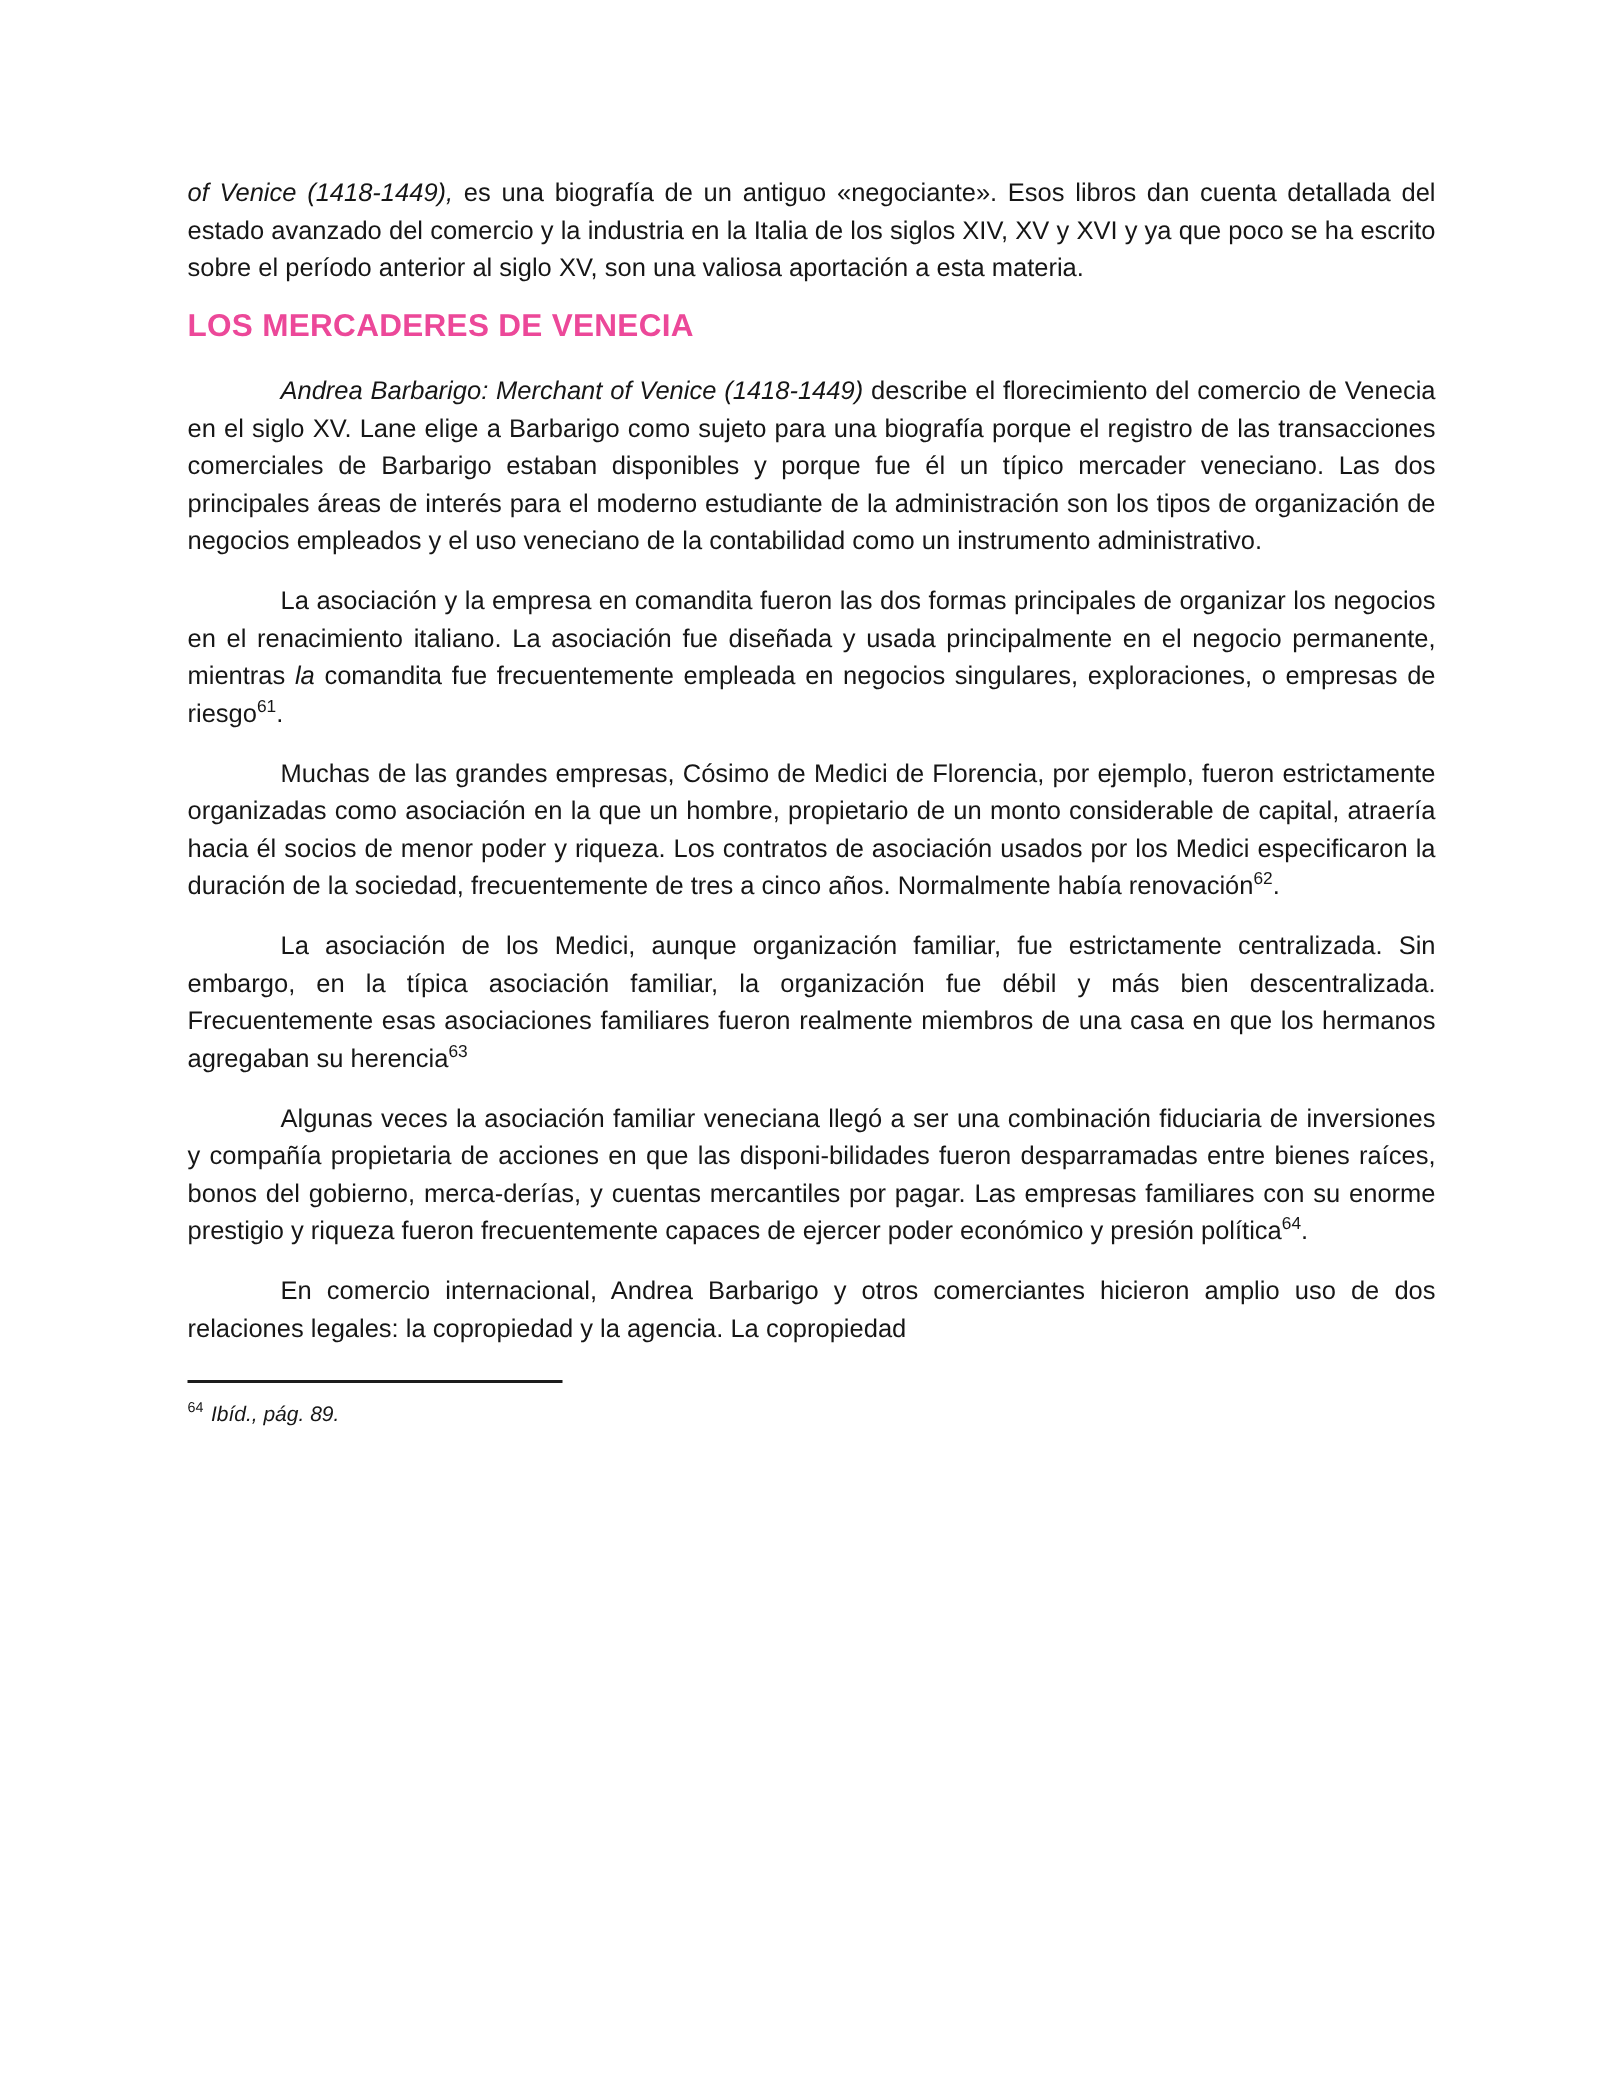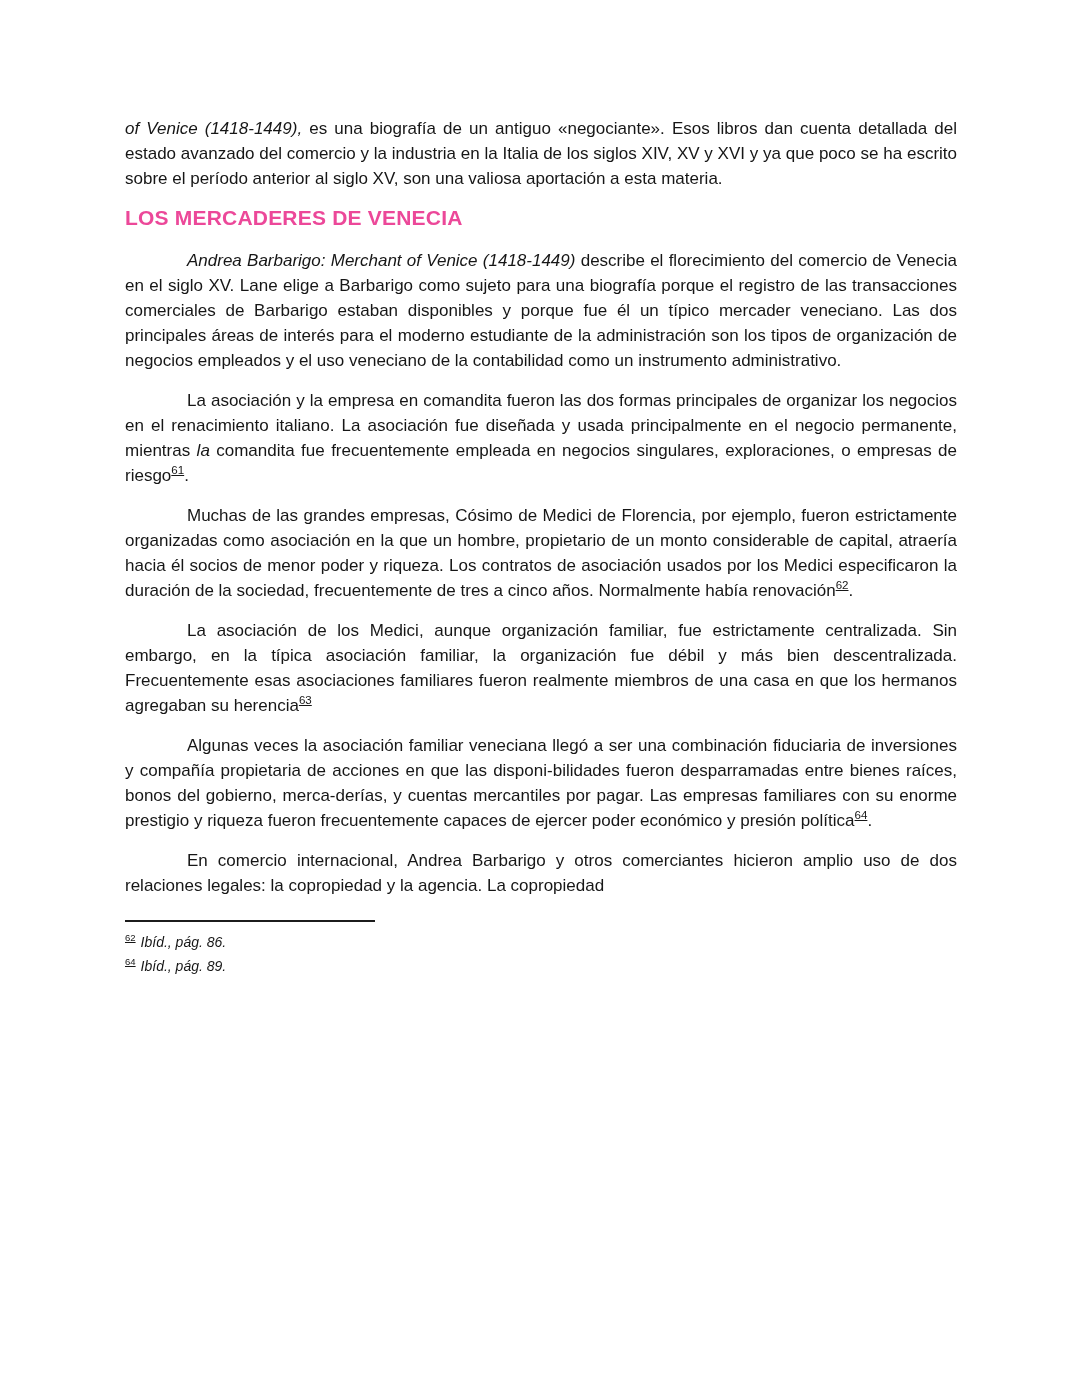--- a/index.html
+++ b/index.html
@@ -35,21 +35,20 @@
     margin: 10px 0 18px 0;
     color: #ec4899;
   }
   .it {
     font-style: italic;
   }
   sup {
     font-size: 68%;
     line-height: 0;
     vertical-align: super;
-    text-decoration: underline;
   }
   sub {
     font-size: 68%;
     line-height: 0;
     vertical-align: sub;
   }
   .footnotes {
     margin-top: 22px;
     font-size: 14px;
     line-height: 20px;
@@ -81,19 +80,18 @@
   <p class="para"><span>La asociación y la empresa en comandita fueron las dos formas principales de organizar los negocios en el renacimiento italiano. La asociación fue diseñada y usada principalmente en el negocio permanente, mientras </span><span class="it">la</span><span> comandita fue frecuentemente empleada en negocios singulares, exploraciones, o empresas de riesgo</span><sup>61</sup><span>.</span></p>
   <p class="para"><span>Muchas de las grandes empresas, Cósimo de Medici de Florencia, por ejemplo, fueron estrictamente organizadas como asociación en la que un hombre, propietario de un monto considerable de capital, atraería hacia él socios de menor poder y riqueza. Los contratos de asociación usados por los Medici especificaron la duración de la sociedad, frecuentemente de tres a cinco años. Normalmente había renovación</span><sup>62</sup><span>.</span></p>
   <p class="para"><span>La asociación de los Medici, aunque organización familiar, fue estrictamente centralizada. Sin embargo, en la típica asociación familiar, la organización fue débil y más bien descentralizada. Frecuentemente esas asociaciones familiares fueron realmente miembros de una casa en que los hermanos agregaban su herencia</span><sup>63</sup></p>
   <p class="para"><span>Algunas veces la asociación familiar veneciana llegó a ser una combinación fiduciaria de inversiones y compañía propietaria de acciones en que las disponi-bilidades fueron desparramadas entre bienes raíces, bonos del gobierno, merca-derías, y cuentas mercantiles por pagar. Las empresas familiares con su enorme prestigio y riqueza fueron frecuentemente capaces de ejercer poder económico y presión política</span><sup>64</sup><span>.</span></p>
   <p class="para"><span>En comercio internacional, Andrea Barbarigo y otros comerciantes hicieron amplio uso de dos relaciones legales: la copropiedad y la agencia. La copropiedad</span></p>
 
   <footer class="footnotes">
     <div class="fn-rule"></div>
 
 
-    <div class="footnote"><sup class="fn-marker">62</sup><span class="fn-text"><span class="it">Ibíd., pág. 86.</span></span></div>
 
 
     <div class="footnote"><sup class="fn-marker">64</sup><span class="fn-text"><span class="it">Ibíd., pág. 89.</span></span></div>
   </footer>
 
 </div>
 
 </body></html>

